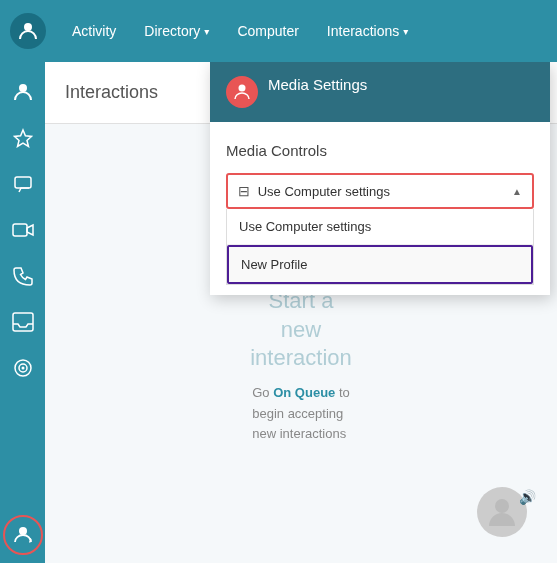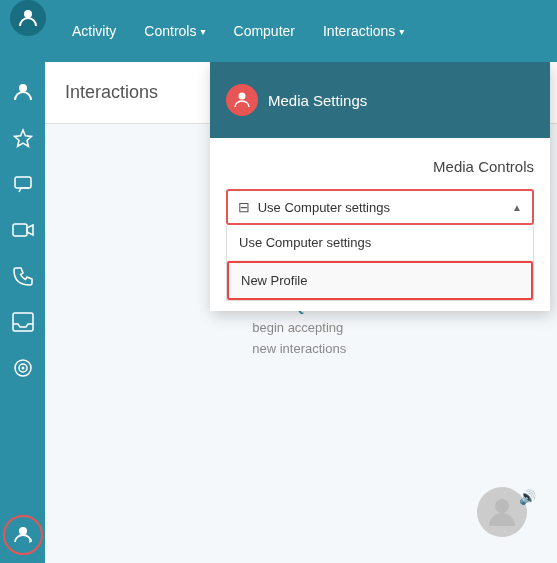--- a/index.html
+++ b/index.html
@@ -4,21 +4,21 @@
   <style>
     * { margin: 0; padding: 0; box-sizing: border-box; }
     body { width: 557px; height: 563px; overflow: hidden; font-family: Arial, sans-serif; background: #f0f4f5; }
 
     
     .top-nav {
       width: 100%;
       height: 62px;
       background: #2d8fa5;
       display: flex;
-      align-items: flex-start;
+      align-items: center;
       padding: 0 10px;
       position: relative;
       z-index: 10;
     }
     .top-nav .nav-logo {
       width: 36px;
       height: 36px;
       border-radius: 50%;
       background: #1a6e82;
       display: flex; align-items: center; justify-content: center;
@@ -170,45 +170,44 @@
       top: 0;
       left: 165px;
       width: 340px;
       background: white;
       box-shadow: 2px 4px 15px rgba(0,0,0,0.2);
       z-index: 200;
     }
     .media-settings-header {
       background: #2d6e80;
       color: white;
-      padding: 22px 16px;
+      padding: 14px 16px;
       font-size: 15px;
       font-weight: 500;
       display: flex;
-      align-items: center;
+      align-items: flex-start;
       gap: 10px;
     }
     .media-settings-header .header-avatar {
       width: 32px;
       height: 32px;
       border-radius: 50%;
       background: #e85555;
       border: 2px solid #e85555;
       display: flex; align-items: center; justify-content: center;
       font-size: 16px;
       color: white;
     }
     .media-settings-body {
       padding: 20px 16px 10px 16px;
     }
     .media-controls-label {
       font-size: 15px;
       color: #444;
       margin-bottom: 14px;
-      text-align: right;
     }
     .dropdown-selected {
       display: flex;
       align-items: center;
       padding: 8px 10px;
       font-size: 13px;
       color: #333;
       background: white;
       cursor: pointer;
       border: 2px solid #e85555;
@@ -237,39 +236,39 @@
       cursor: pointer;
       border-bottom: 1px solid #f0f0f0;
     }
 
     .new-profile-option {
       padding: 10px 12px;
       font-size: 13px;
       color: #333;
       cursor: pointer;
       background: #f9f9f9;
-      border: 2px solid #ef4444;
+      border: 2px solid #4c1d95;
       border-radius: 2px;
     }
   </style>
 </head>
 <body>
 
 <div class="top-nav">
   <div class="nav-logo">
     <svg width="22" height="22" viewBox="0 0 22 22" fill="none">
       <circle cx="11" cy="7" r="4" fill="white"></circle>
       <path d="M3 19c0-4.4 3.6-8 8-8s8 3.6 8 8" stroke="white" stroke-width="2" fill="none"></path>
     </svg>
   </div>
   <div class="nav-item">
     <span>Activity</span>
   </div>
   <div class="nav-item">
-    <span>Controls</span>
+    <span>Directory</span>
     <span class="chevron">▾</span>
   </div>
   <div class="nav-item">
     <span>Computer</span>
   </div>
   <div class="nav-item">
     <span>Interactions</span>
     <span class="chevron">▾</span>
   </div>
 </div>
@@ -330,20 +329,21 @@
   </div>
 
   <div class="content-area">
 
     <div class="interactions-header">
       <span>Interactions</span>
     </div>
 
     <div class="empty-state">
       <div class="big-arrow">↗</div>
+      <div class="start-text">Start a<br>new<br>interaction</div>
       <div class="go-on-queue">
         Go <a>On Queue</a> to<br>begin accepting<br>new interactions
       </div>
     </div>
 
     <div class="bottom-status">
       <div class="avatar-icon">
         <svg width="36" height="36" viewBox="0 0 36 36" fill="none">
           <circle cx="18" cy="12" r="7" fill="#bbb"></circle>
           <path d="M5 32c0-7.2 5.8-13 13-13s13 5.8 13 13" fill="#bbb"></path>

